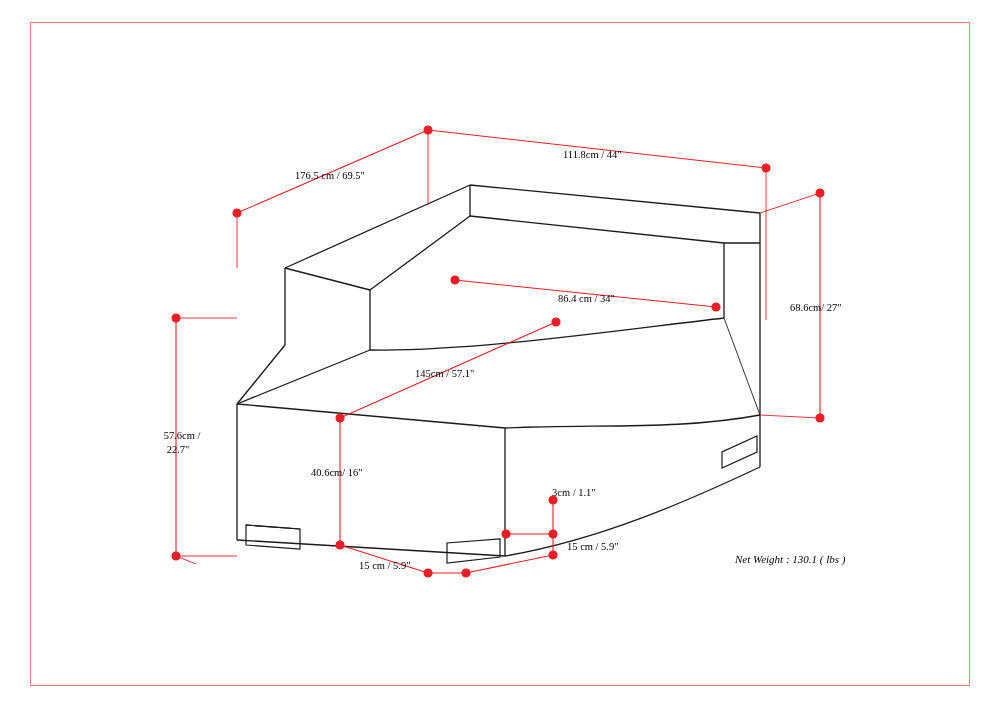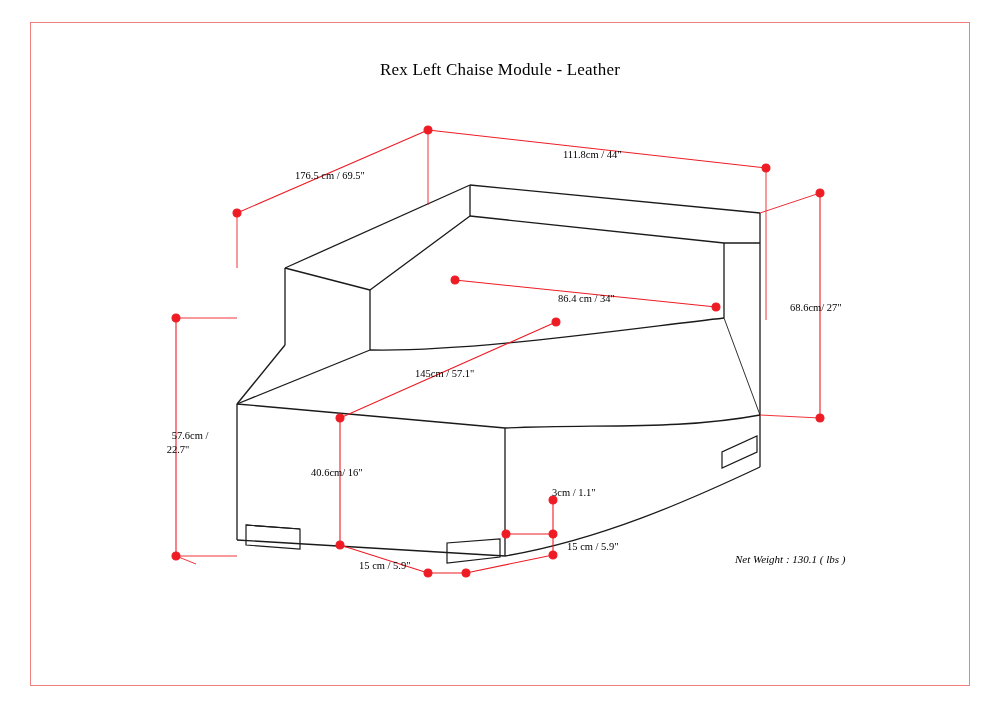--- a/index.html
+++ b/index.html
@@ -61,21 +61,20 @@
     text-align: center;
   }
 </style>
 </head>
 <body>
 
 <div id="root">
 
   <div class="page-border"></div>
 
-  <div class="title">Rex Left Chaise Module - Leather</div>
 
   <svg class="drawing" viewBox="0 0 1000 707">
 
     <g fill="none" stroke="#1a1a1a" stroke-width="1.3" stroke-linejoin="round">
 
       <path d="M470 185 L760 213"></path>
       <path d="M760 213 L760 243"></path>
 
       <path d="M470 185 L470 216"></path>
 
@@ -165,21 +164,21 @@
       <circle cx="428" cy="573" r="4"></circle>
       <circle cx="466" cy="573" r="4"></circle>
     </g>
   </svg>
 
   <div class="dimlabel" style="left:295px; top:170px;">176.5 cm / 69.5"</div>
   <div class="dimlabel" style="left:563px; top:149px;">111.8cm / 44"</div>
   <div class="dimlabel" style="left:790px; top:302px;">68.6cm/ 27"</div>
   <div class="dimlabel" style="left:558px; top:293px;">86.4 cm / 34"</div>
   <div class="dimlabel" style="left:415px; top:368px;">145cm / 57.1"</div>
-  <div class="dimlabel center" style="left:160px; top:430px; width:60px;">57.6cm /</div>
+  <div class="dimlabel center" style="left:152px; top:430px; width:60px;">57.6cm /</div>
   <div class="dimlabel center" style="left:148px; top:444px; width:60px;">22.7"</div>
   <div class="dimlabel" style="left:311px; top:467px;">40.6cm/ 16"</div>
   <div class="dimlabel" style="left:552px; top:487px;">3cm / 1.1"</div>
   <div class="dimlabel" style="left:567px; top:541px;">15 cm / 5.9"</div>
   <div class="dimlabel" style="left:359px; top:560px;">15 cm / 5.9"</div>
 
   <div class="net-weight">Net Weight : 130.1 ( lbs )</div>
 </div>
 
 </body></html>

